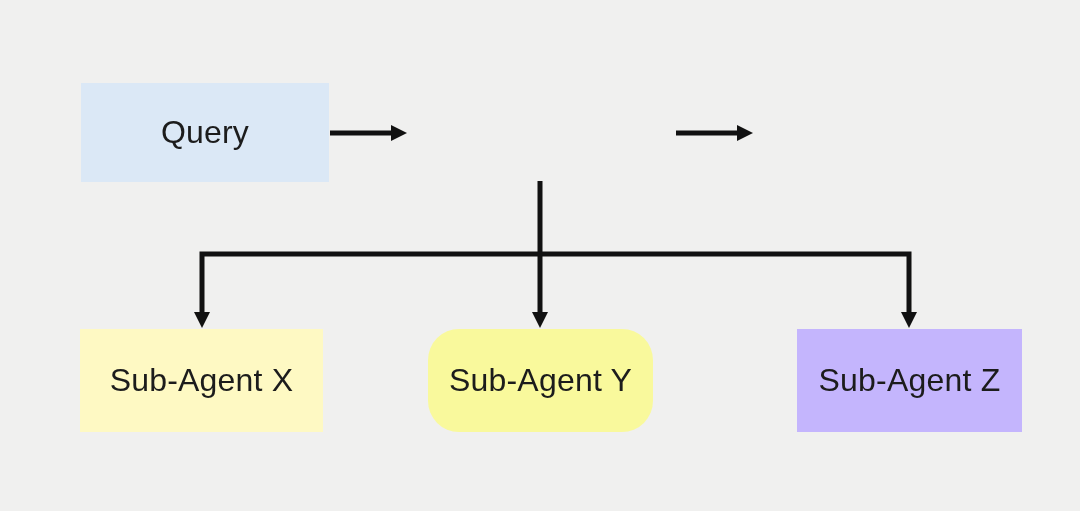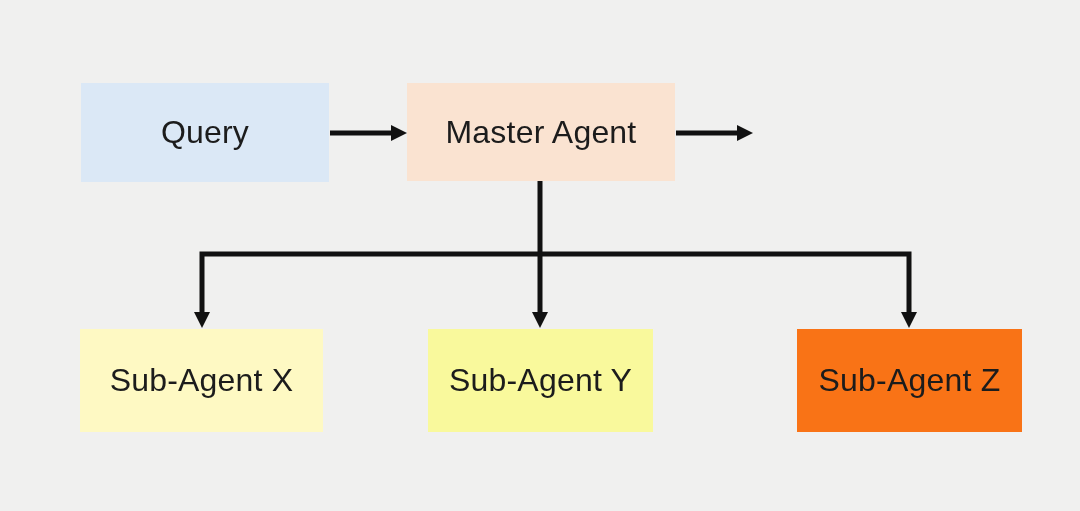--- a/index.html
+++ b/index.html
@@ -45,21 +45,21 @@
     color: #1c1c1c;
     letter-spacing: 0.2px;
     white-space: nowrap;
   }
   
   .node.query        { left: 81px;  top: 83px;  width: 248px; height: 99px; }
   .node.master-agent { left: 407px; top: 83px;  width: 268px; height: 98px; }
   .node.response     { left: 753px; top: 83px;  width: 267px; height: 99px; }
   
   .node.sub-x { left: 80px;  top: 329px; width: 243px; height: 103px; }
-  .node.sub-y { left: 428px; top: 329px; width: 225px; height: 103px; }
+  .node.sub-y { left: 428px; top: 329px; width: 225px; height: 103px; border-radius: 31px; }
   .node.sub-z { left: 797px; top: 329px; width: 225px; height: 103px; }
 </style>
 </head>
 <body>
 
 <div class="canvas" style="background-color: rgb(240, 240, 239);">
 
   <svg class="connectors" viewBox="0 0 1080 511" aria-hidden="true">
 
     <g>
@@ -81,30 +81,27 @@
       <polygon class="head" points="202,328 194,312 210,312"></polygon>
       <polygon class="head" points="540,328 532,312 548,312"></polygon>
       <polygon class="head" points="909,328 901,312 917,312"></polygon>
     </g>
   </svg>
 
   <div class="node query" style="background-color: rgb(219, 232, 246);">
     <span>Query</span>
   </div>
 
-  <div class="node master-agent" style="background-color: rgb(250, 227, 209);">
-    <span>Master Agent</span>
-  </div>
 
 
   <div class="node sub-x" style="background-color: #fef9c3;">
     <span>Sub-Agent X</span>
   </div>
 
   <div class="node sub-y" style="background-color: rgb(249, 249, 156);">
     <span>Sub-Agent Y</span>
   </div>
 
-  <div class="node sub-z" style="background-color: #f97316;">
+  <div class="node sub-z" style="background-color: #c4b5fd;">
     <span>Sub-Agent Z</span>
   </div>
 
 </div>
 
 </body></html>

